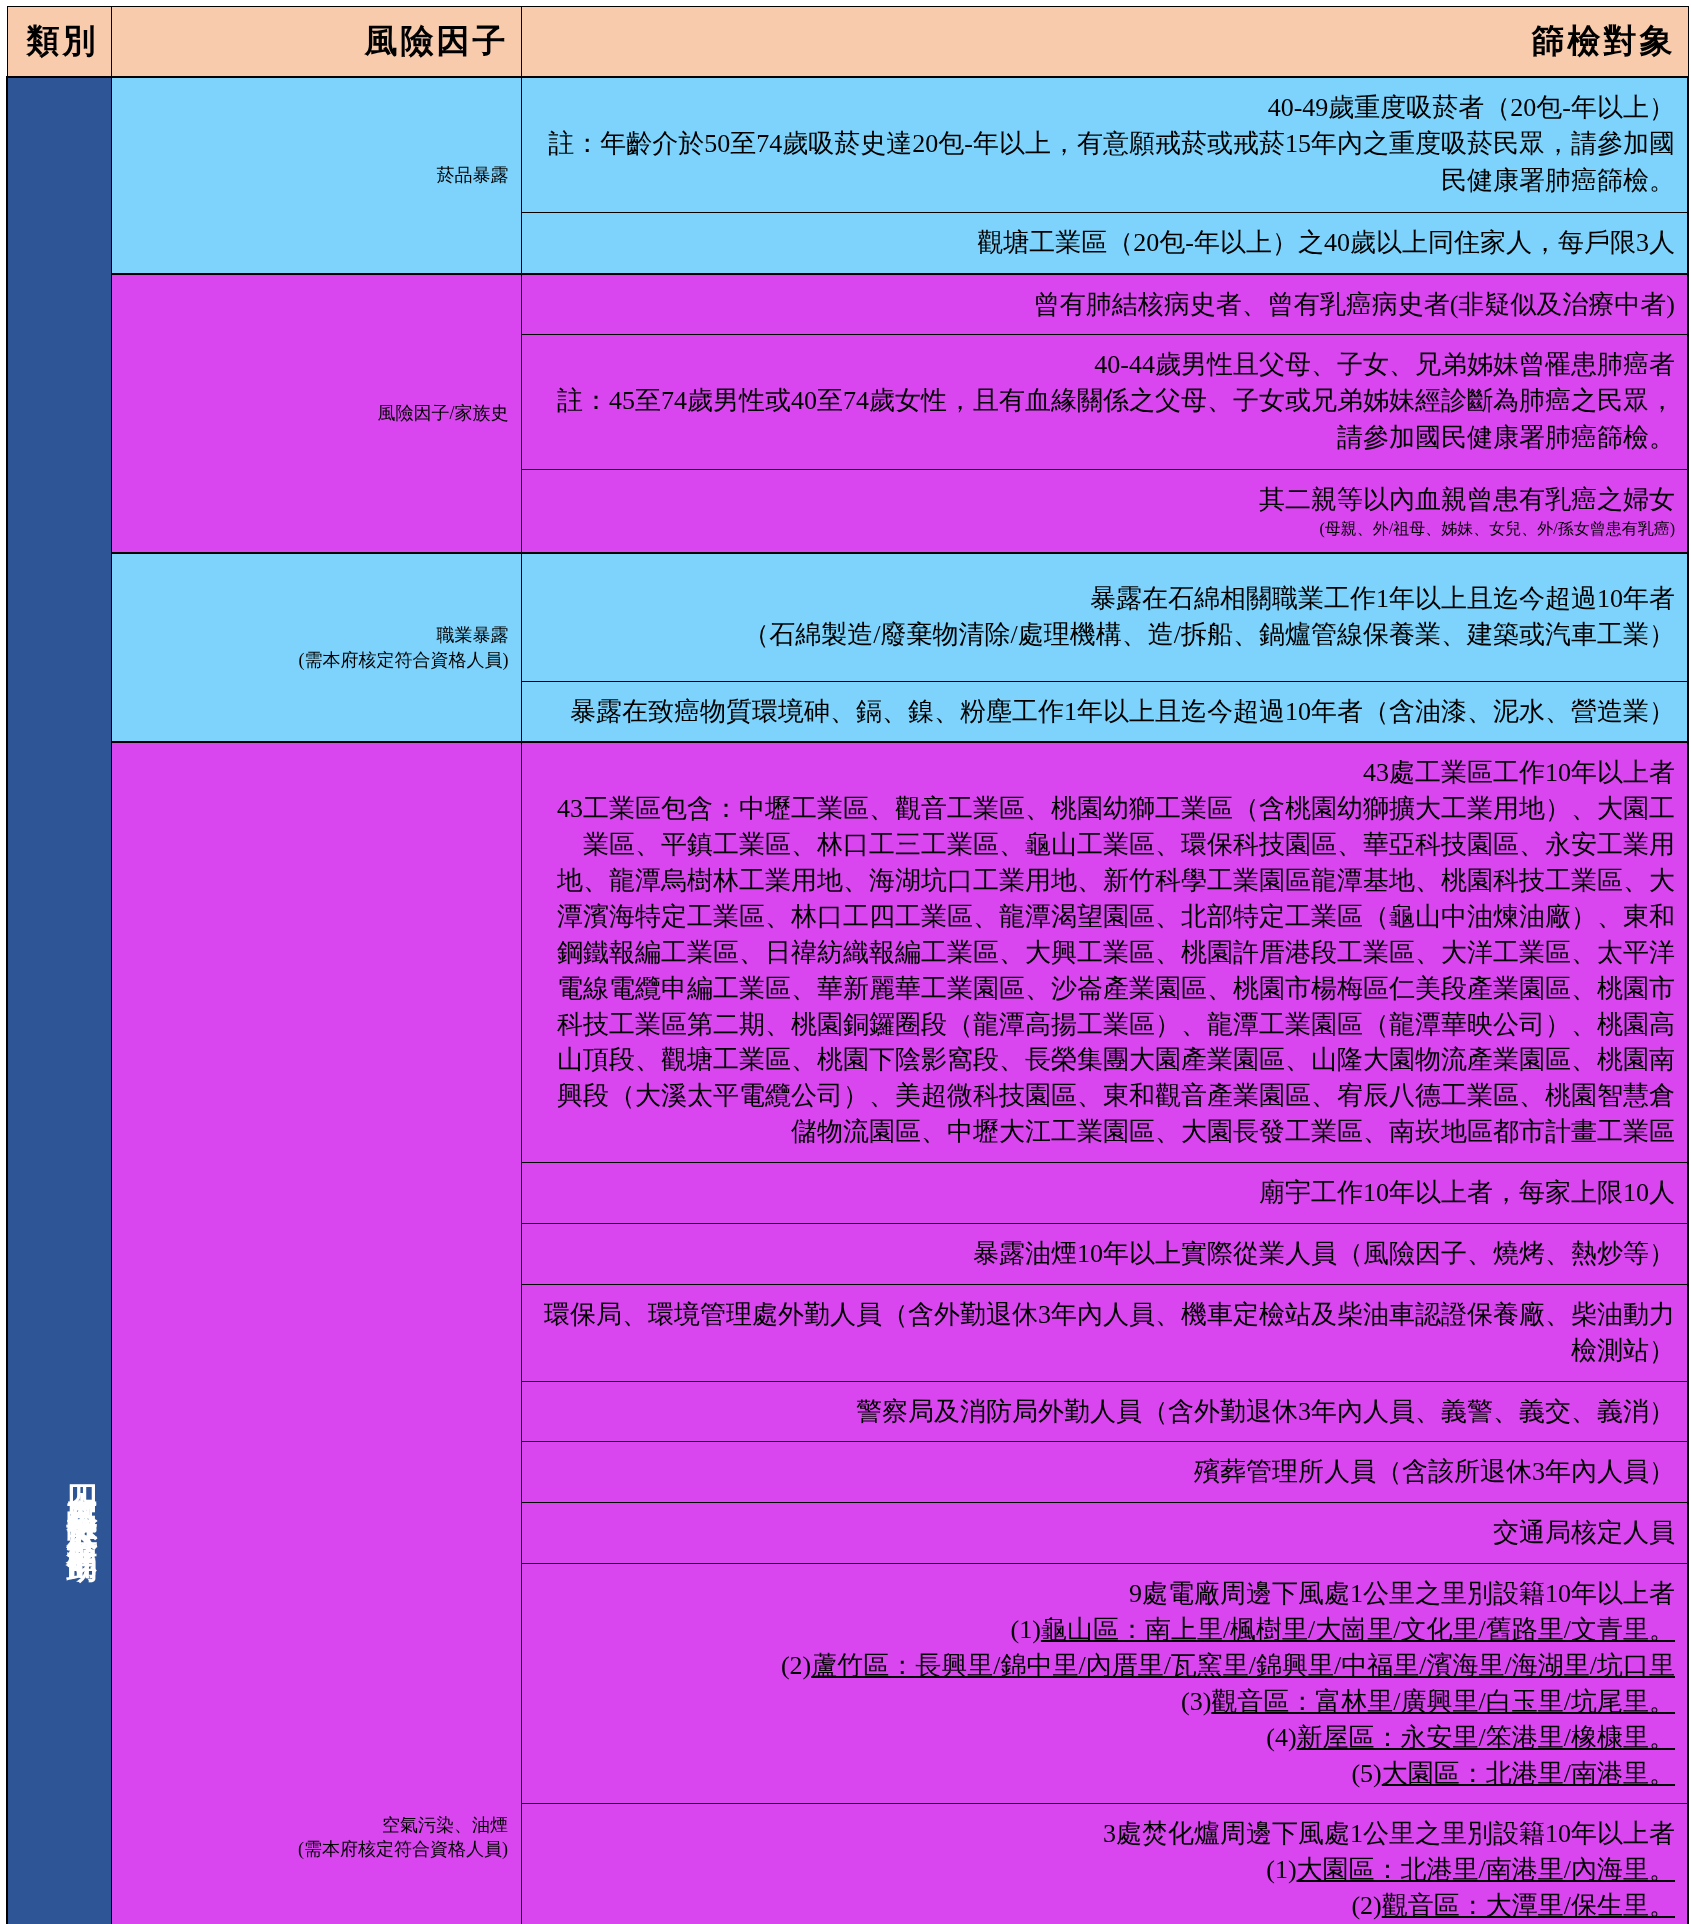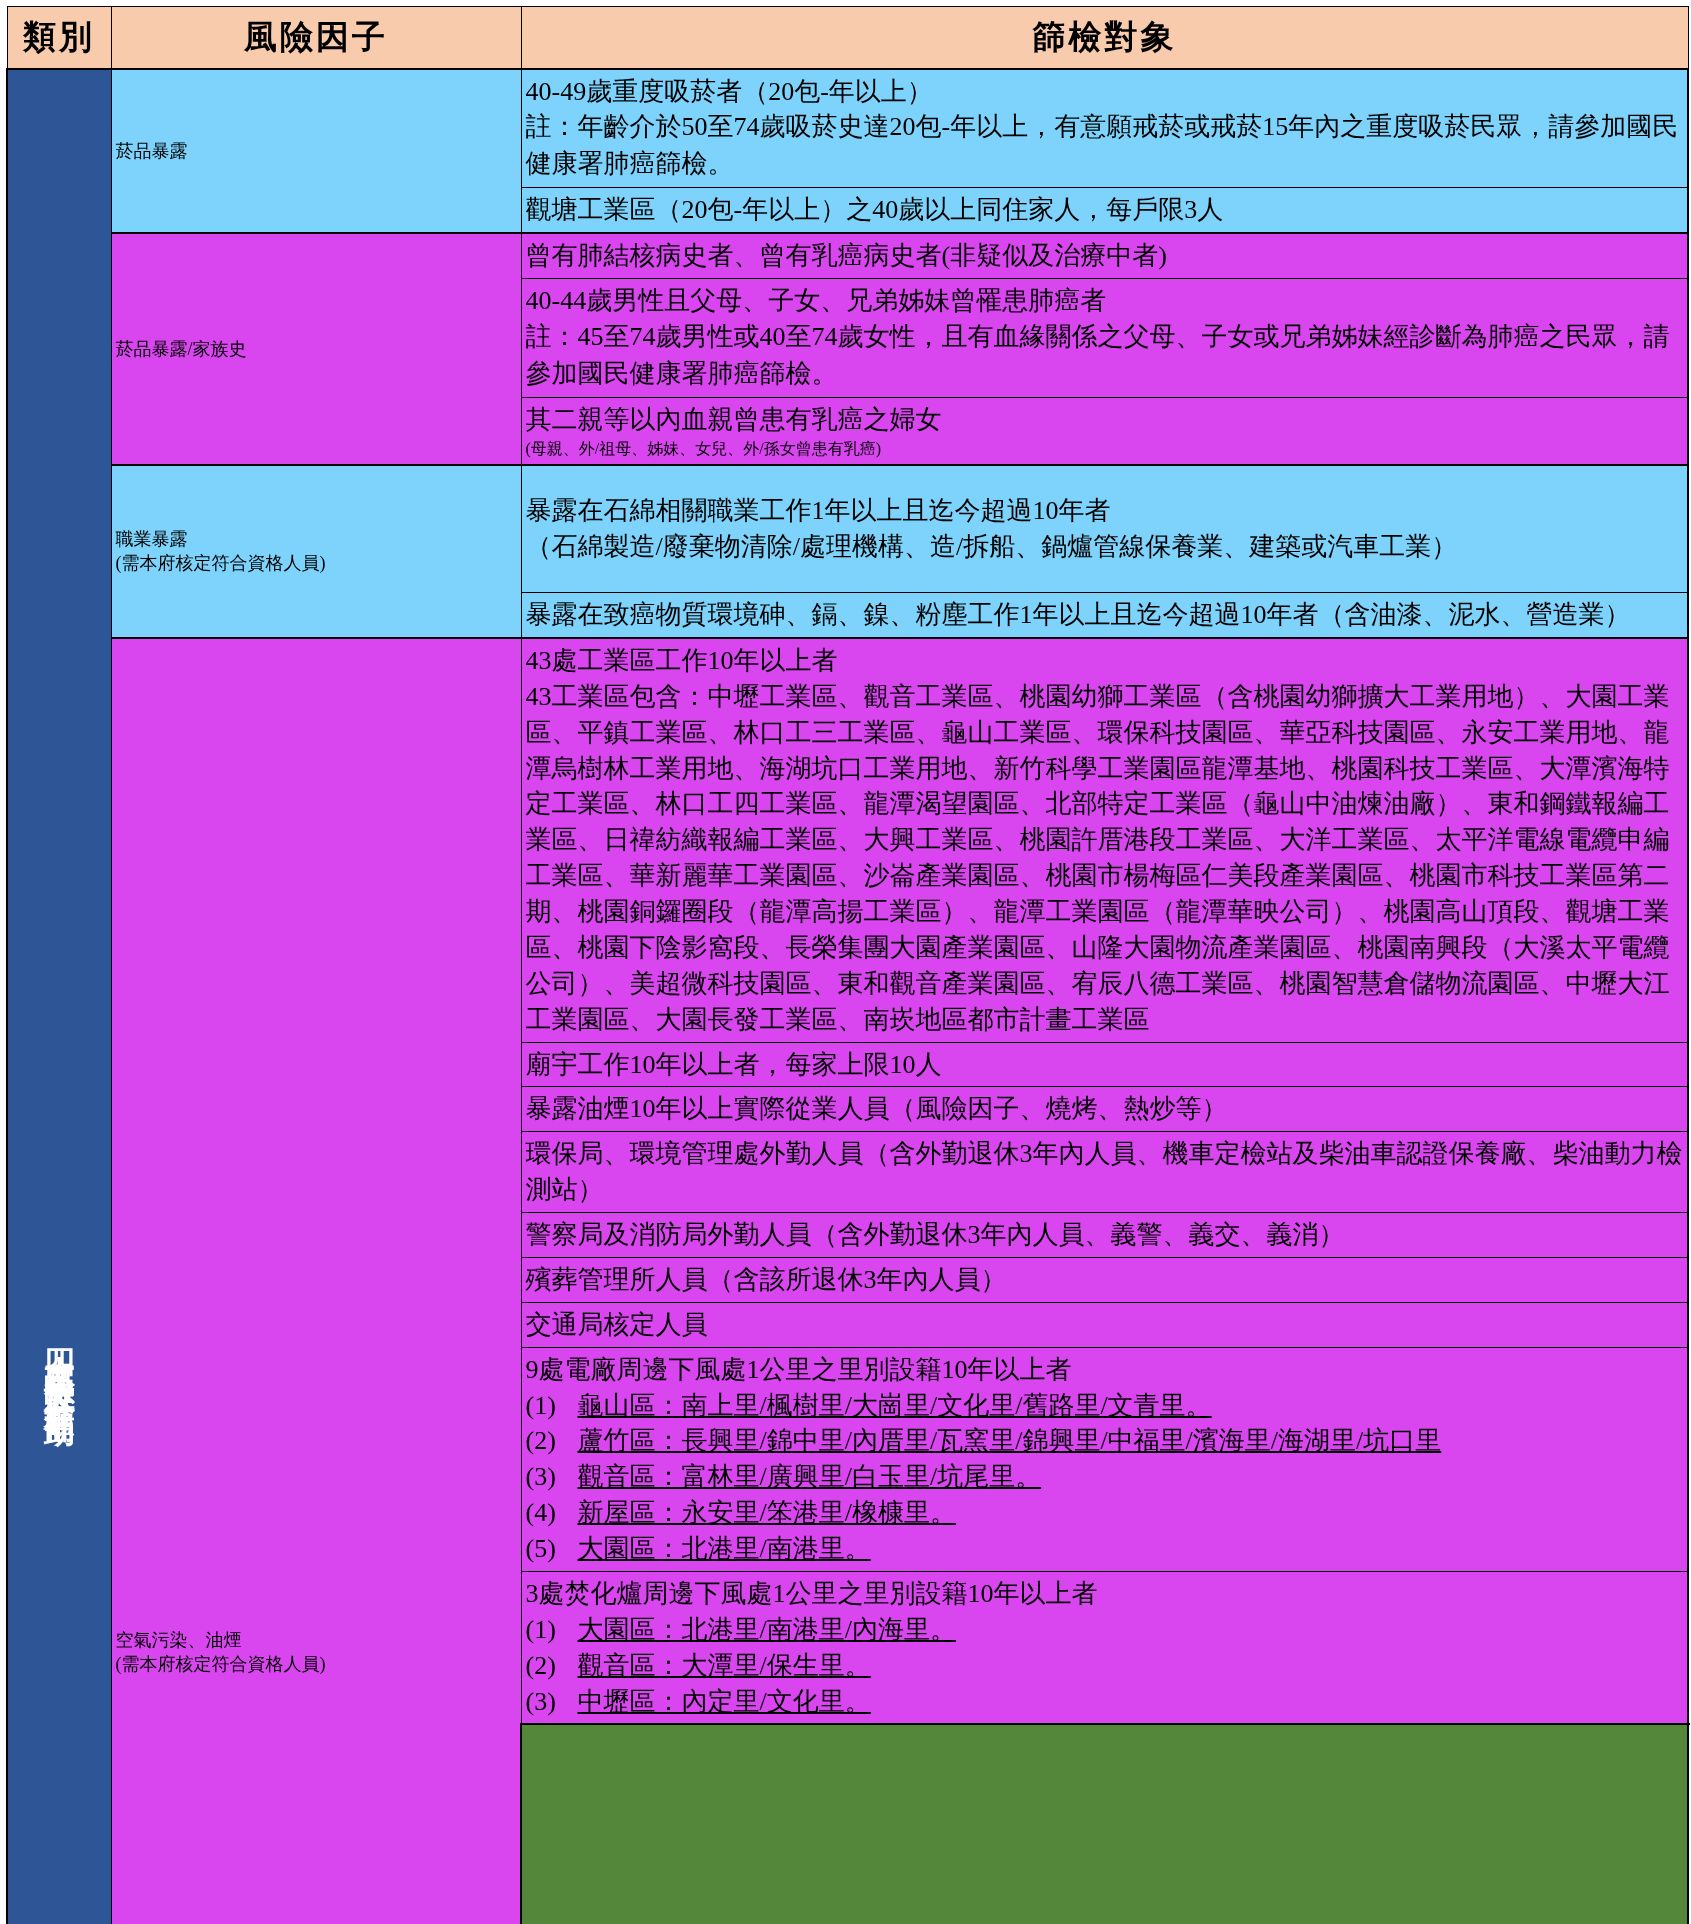--- a/index.html
+++ b/index.html
@@ -20,21 +20,22 @@
 
   table.screening {
     width: 1681px;
     border-collapse: collapse;
     table-layout: fixed;
   }
 
   table.screening td, table.screening th {
     border: 1px solid #000000;
     vertical-align: middle;
-    padding: 4px;
+    padding: 12px;
+    text-align: right;
   }
 
   
   col.c-category { width: 104px; }
   col.c-factor   { width: 410px; }
   col.c-target   { width: 1167px; }
 
   
   thead th {
     background: #f8cbad;
@@ -155,21 +156,21 @@
     </tr>
 
     <tr>
       <td class="target bg-lt edge-right sep-bottom">
         <span class="line">觀塘工業區（20包-年以上）之40歲以上同住家人，每戶限3人</span>
       </td>
     </tr>
 
     <tr>
       <td class="factor bg-md sep-top sep-bottom" rowspan="3">
-        <span>菸品暴露/家族史</span>
+        <span>風險因子/家族史</span>
       </td>
       <td class="target bg-md sep-top edge-right">
         <span class="line">曾有肺結核病史者、曾有乳癌病史者(非疑似及治療中者)</span>
       </td>
     </tr>
 
     <tr>
       <td class="target bg-md edge-right">
         <span class="line">40-44歲男性且父母、子女、兄弟姊妹曾罹患肺癌者</span>
         <span class="note">註：45至74歲男性或40至74歲女性，且有血緣關係之父母、子女或兄弟姊妹經診斷為肺癌之民眾，請參加國民健康署肺癌篩檢。</span>

